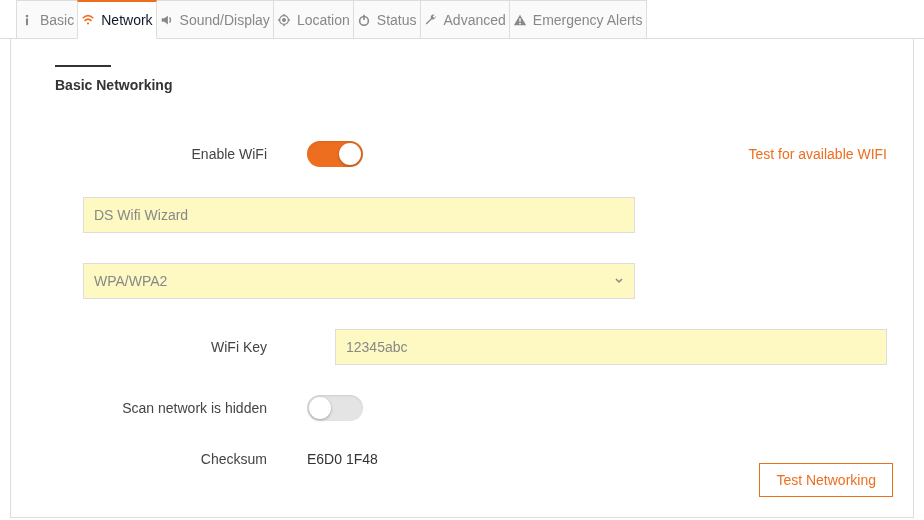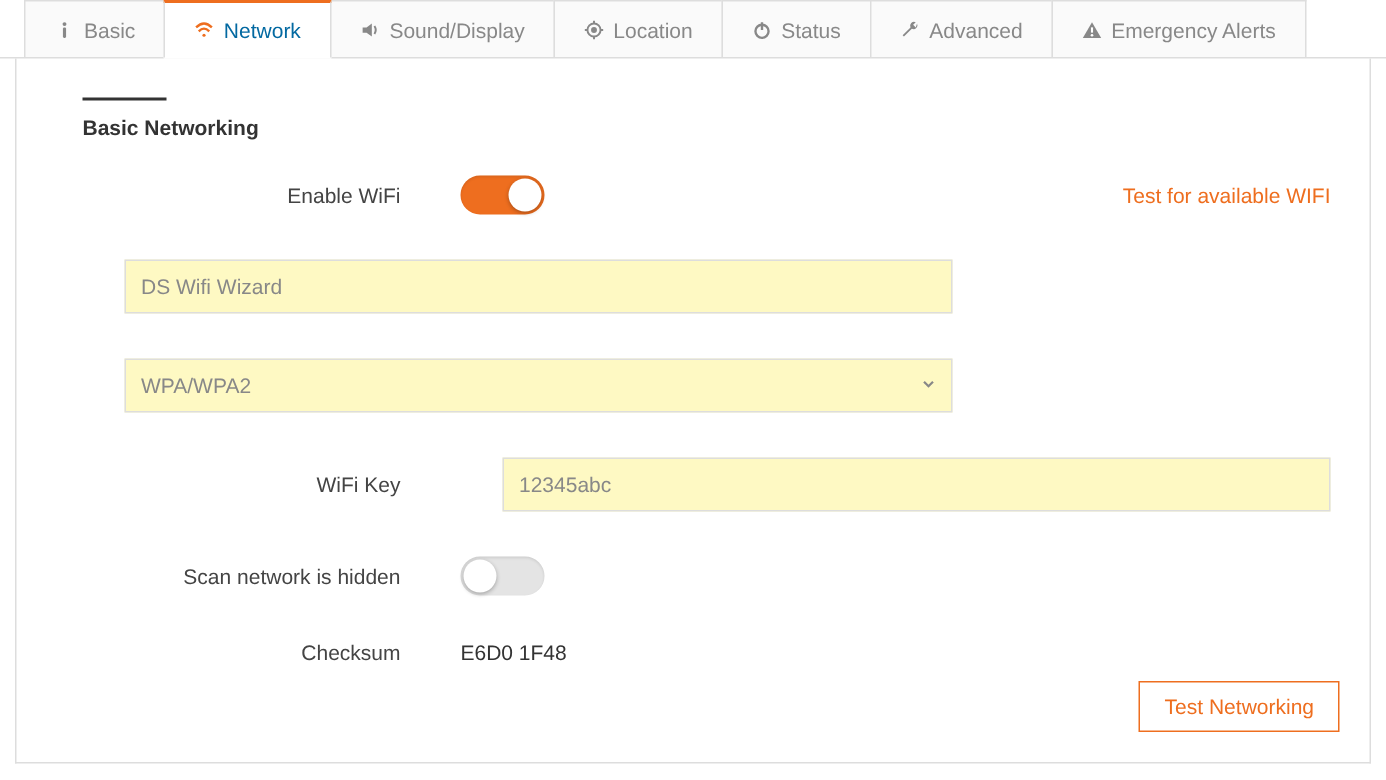--- a/index.html
+++ b/index.html
@@ -14,35 +14,35 @@
       background: #fff;
       width: 924px;
       height: 520px;
     }
     .tabs {
       display: flex;
       border-bottom: 1px solid #ddd;
       padding-left: 16px;
     }
     .tab {
-      padding: 10px 19px;
+      padding: 10px 3px;
       border: 1px solid #ddd;
       border-bottom: none;
       background: #fff;
       color: #888;
       cursor: pointer;
       display: flex;
       align-items: center;
       gap: 6px;
       margin-right: -1px;
       position: relative;
       top: 0px;
     }
     .tab.active {
-      color: #0369a1;
+      color: #0f172a;
       border-top: 2px solid #ee6e1f;
       border-bottom: 1px solid #fff;
       margin-bottom: -1px;
       z-index: 2;
     }
     .tab:not(.active) {
       background: #fafafa;
     }
     .tab .icon {
       display: inline-flex;
@@ -57,21 +57,21 @@
     }
     .panel {
       border: 1px solid #ddd;
       border-top: none;
       margin: 0 10px;
       padding: 26px 20px 20px 44px;
       min-height: 470px;
       position: relative;
     }
     .section-title-wrap {
-      margin-bottom: 24px;
+      margin-bottom: 48px;
     }
     .section-rule {
       width: 56px;
       height: 2px;
       background: #333;
       margin-bottom: 10px;
     }
     .section-title {
       font-weight: 600;
       color: #333;

